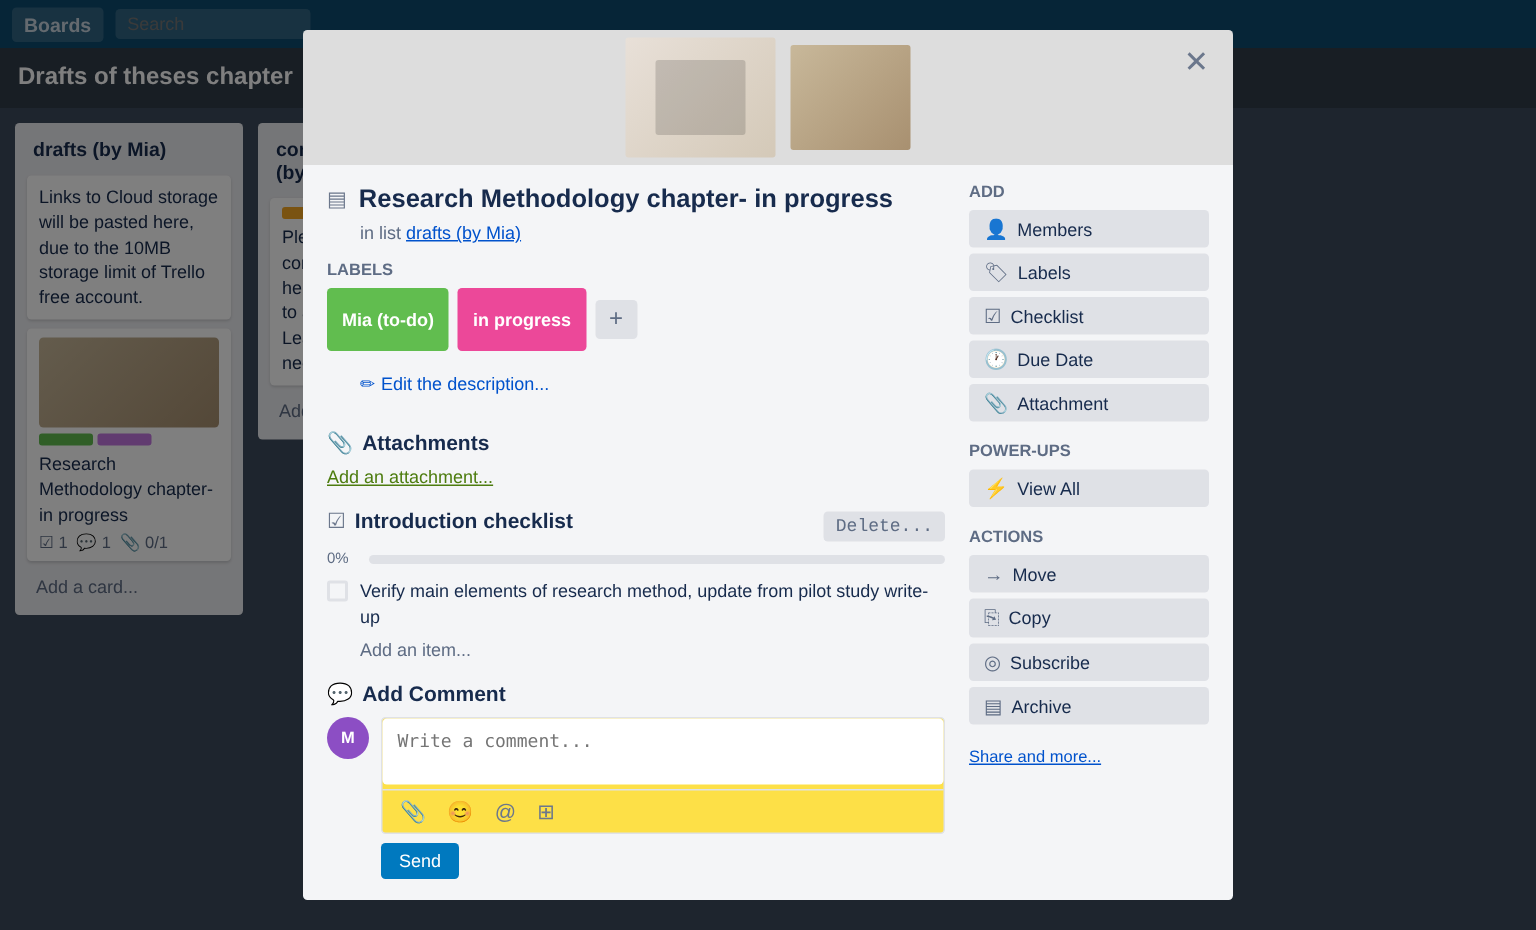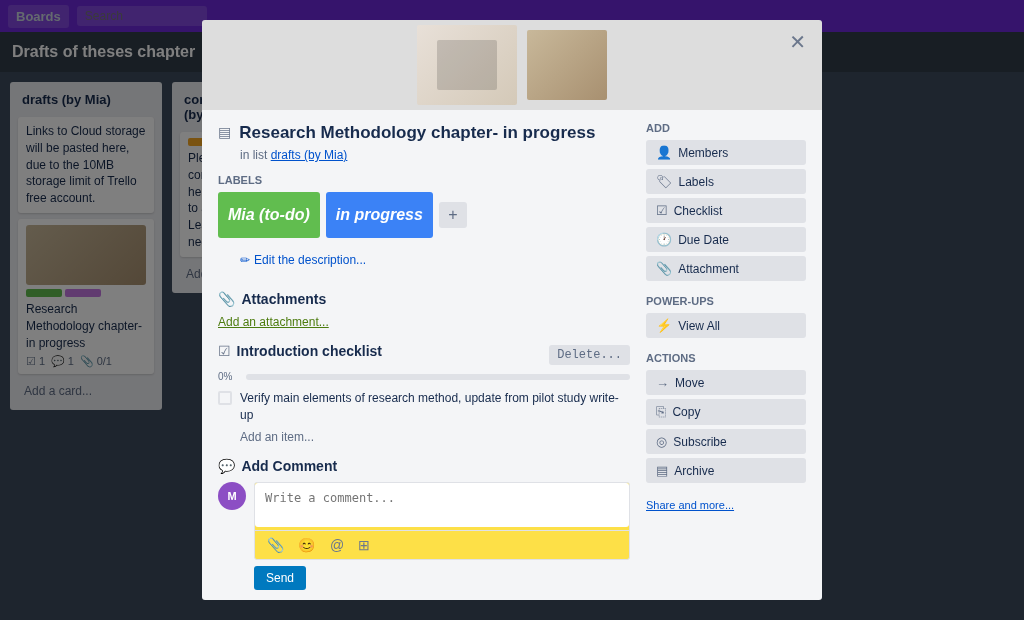--- a/index.html
+++ b/index.html
@@ -1,19 +1,19 @@
 <!DOCTYPE html>
 <html><head>
   <meta charset="utf-8">
   <style>
     * { box-sizing: border-box; margin: 0; padding: 0; }
     body { font-family: -apple-system, BlinkMacSystemFont, 'Segoe UI', Arial, sans-serif; background: #3d4b5c; width: 1024px; height: 620px; overflow: hidden; font-size: 13px; color: #172b4d; }
 
     
-    .top-bar { background: #6d28d9; height: 32px; display: flex; align-items: center; padding: 0 8px; gap: 8px; }
+    .top-bar { background: #0c4a6e; height: 32px; display: flex; align-items: center; padding: 0 8px; gap: 8px; }
     .top-bar-boards { color: #c9d4df; font-size: 13px; font-weight: bold; padding: 4px 8px; border-radius: 3px; background: rgba(255,255,255,0.15); cursor: pointer; }
     .top-bar-search { background: rgba(255,255,255,0.15); border: none; border-radius: 3px; color: #c9d4df; padding: 3px 8px; font-size: 12px; width: 130px; }
 
     
     .board-header { background: rgba(0,0,0,0.2); height: 40px; display: flex; align-items: center; padding: 0 12px; gap: 12px; }
     .board-title { color: #fff; font-size: 16px; font-weight: bold; }
     .board-team { color: #c9d4df; font-size: 12px; display: flex; align-items: center; gap: 4px; }
     .board-team-sep { color: rgba(255,255,255,0.3); }
 
     
@@ -57,23 +57,23 @@
     .modal-title-row { display: flex; align-items: flex-start; gap: 8px; margin-bottom: 4px; }
     .modal-title-icon { color: #6b778c; margin-top: 2px; font-size: 14px; }
     .modal-title { font-size: 17px; font-weight: 600; color: #172b4d; line-height: 1.3; flex: 1; }
     .modal-list-link { font-size: 12px; color: #5e6c84; margin-left: 22px; margin-bottom: 12px; }
     .modal-list-link a { color: #0052cc; text-decoration: underline; }
 
     
     .modal-section { margin-bottom: 14px; }
     .modal-section-title { font-size: 11px; font-weight: 600; color: #5e6c84; text-transform: uppercase; margin-bottom: 6px; }
     .labels-row { display: flex; gap: 6px; align-items: center; flex-wrap: wrap; }
-    .chip { padding: 14px 10px; border-radius: 3px; font-size: 16px; font-weight: 600; color: #fff; font-style: italic; }
+    .chip { padding: 14px 10px; border-radius: 3px; font-size: 12px; font-weight: 600; color: #fff; }
     .chip-green { background: #61bd4f; }
-    .chip-blue { background: #3b82f6; }
+    .chip-blue { background: #ec4899; }
     .add-label-btn { width: 28px; height: 26px; background: #dfe1e6; border: none; border-radius: 3px; cursor: pointer; font-size: 16px; color: #5e6c84; display: flex; align-items: center; justify-content: center; }
 
     
     .edit-desc { font-size: 12px; color: #0052cc; cursor: pointer; text-decoration: none; display: inline-flex; align-items: center; gap: 4px; margin-left: 22px; margin-bottom: 12px; }
 
     
     .section-header { display: flex; align-items: center; gap: 6px; margin-bottom: 8px; }
     .section-icon { color: #6b778c; font-size: 14px; }
     .section-title { font-size: 14px; font-weight: 600; color: #172b4d; }
     .attachment-item { display: flex; gap: 10px; margin-bottom: 8px; align-items: flex-start; }

